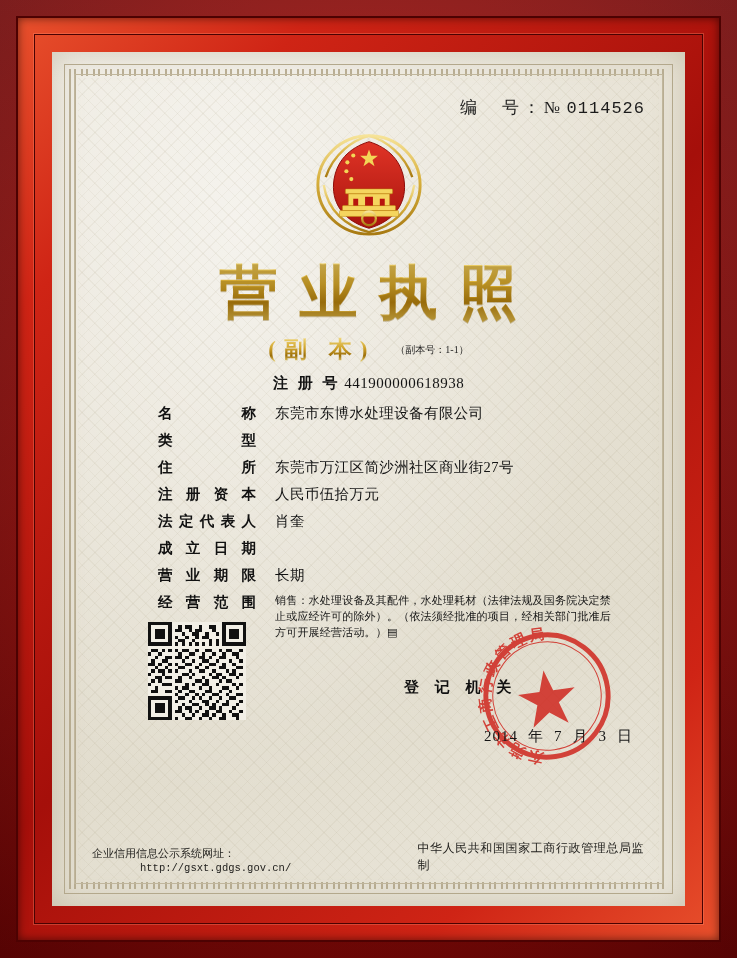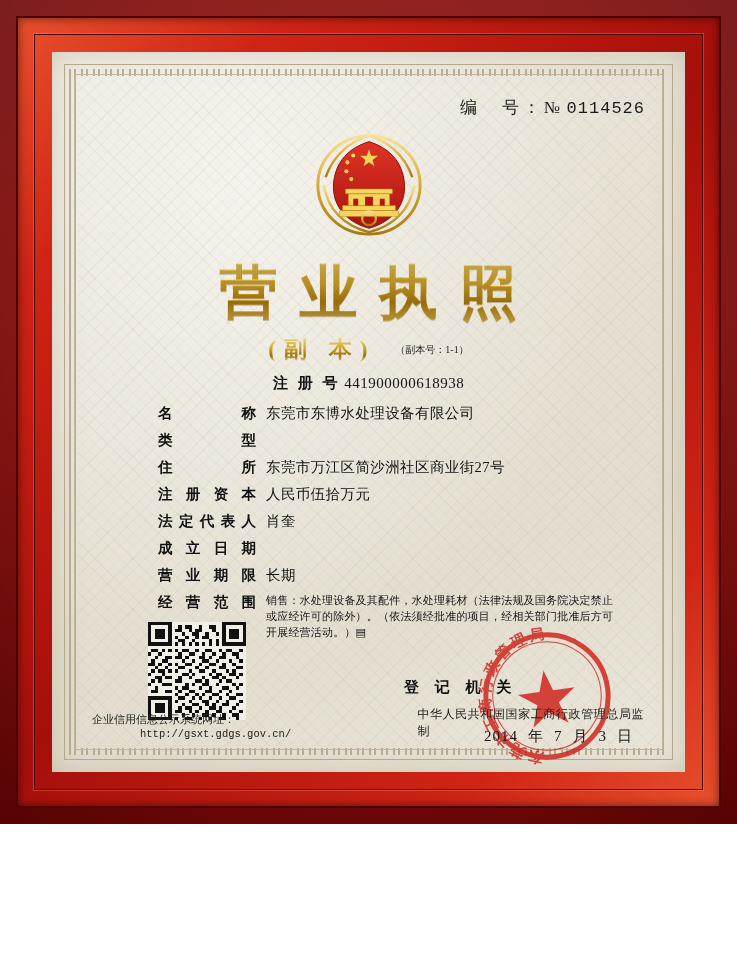--- a/index.html
+++ b/index.html
@@ -11,21 +11,21 @@
     width: 737px;
     height: 958px;
     font-family: "Liberation Serif", "DejaVu Serif", serif;
     overflow: hidden;
   }
 
   
   .license-frame {
     position: relative;
     width: 737px;
-    height: 824px;
+    height: 958px;
     box-sizing: border-box;
     background:
       linear-gradient(90deg,
         #5e0404 0px, #8d0707 6px, #c21717 18px, #e03a1d 30px,
         #b81010 46px, #7d0606 56px, #5a0303 60px);
     background-color: #8e0808;
   }
   .frame-outer {
     position: absolute;
     inset: 0;
@@ -207,21 +207,21 @@
     width: 98px;
     flex: 0 0 98px;
     font-weight: bold;
     letter-spacing: 0px;
     text-align: justify;
     text-align-last: justify;
     color: #111;
   }
   .field-value {
     flex: 1;
-    padding-left: 10px;
+    padding-left: 19px;
     letter-spacing: 0.4px;
   }
   .field-value.multiline {
     line-height: 1.45;
     font-size: 11px;
     letter-spacing: 0.2px;
   }
 
   
   .qr {

